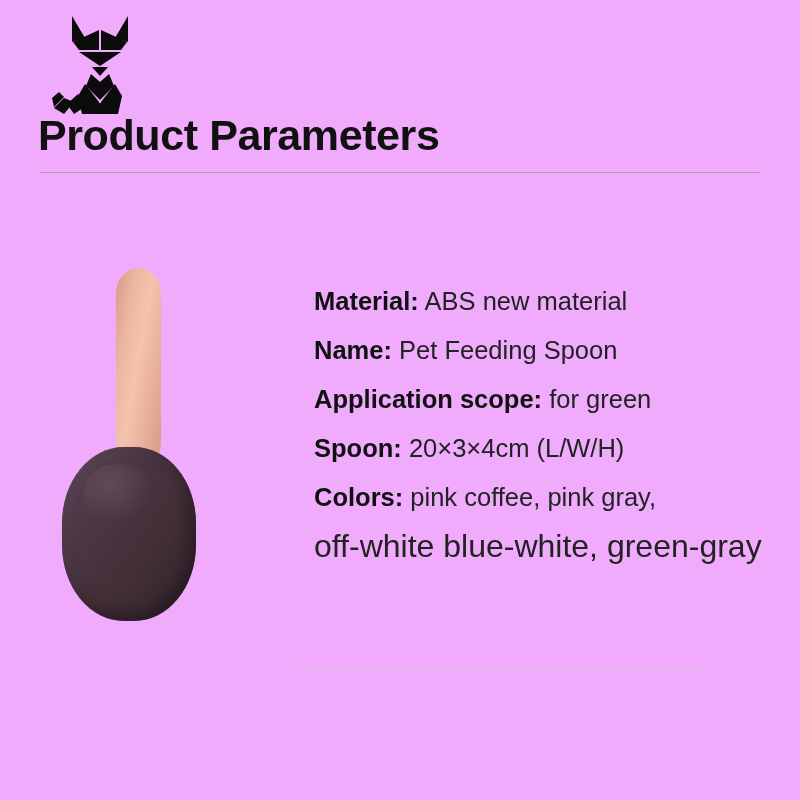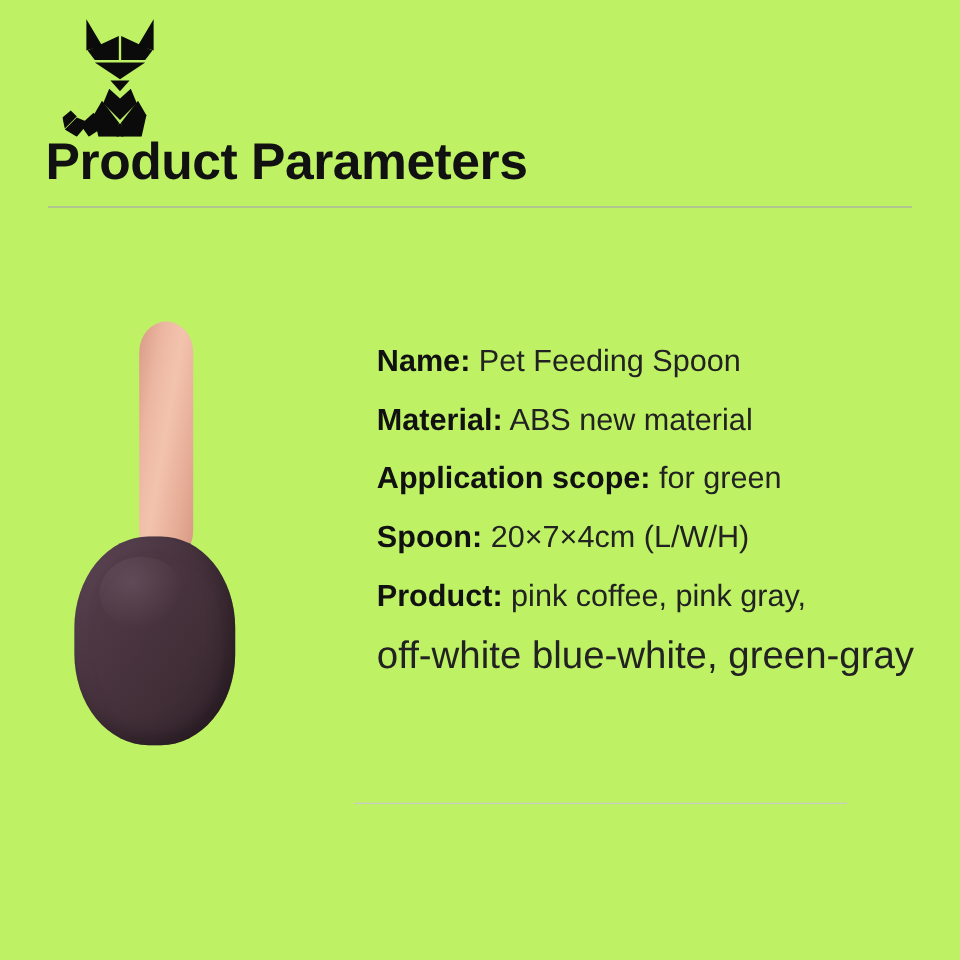--- a/index.html
+++ b/index.html
@@ -11,21 +11,21 @@
     width: 800px;
     height: 800px;
     background: #ffffff;
     font-family: "Liberation Sans", sans-serif;
     overflow: hidden;
   }
   .page {
     position: relative;
     width: 800px;
     height: 800px;
-    background: #bef264;
+    background: #f0abfc;
   }
 
   
   .brand-logo {
     position: absolute;
     left: 52px;
     top: 8px;
     width: 96px;
     height: 106px;
   }
@@ -201,41 +201,41 @@
   <div class="product-figure">
     <div class="spoon">
       <div class="spoon-handle"></div>
       <div class="spoon-scoop"></div>
     </div>
   </div>
 
   <div class="spec-list">
 
     <div class="spec-row">
+      <span class="spec-label">Material:</span>
+      <span class="spec-value">ABS new material</span>
+    </div>
+
+    <div class="spec-row">
       <span class="spec-label">Name:</span>
       <span class="spec-value">Pet Feeding Spoon</span>
     </div>
 
     <div class="spec-row">
-      <span class="spec-label">Material:</span>
-      <span class="spec-value">ABS new material</span>
-    </div>
-
-    <div class="spec-row">
       <span class="spec-label">Application scope:</span>
       <span class="spec-value">for green</span>
     </div>
 
     <div class="spec-row">
       <span class="spec-label">Spoon:</span>
-      <span class="spec-value">20×7×4cm (L/W/H)</span>
-    </div>
-
-    <div class="spec-row">
-      <span class="spec-label">Product:</span>
+      <span class="spec-value">20×3×4cm (L/W/H)</span>
+    </div>
+
+    <div class="spec-row">
+      <span class="spec-label">Colors:</span>
       <span class="spec-value">pink coffee, pink gray,</span>
     </div>
 
     <div class="spec-continuation">off-white blue-white, green-gray</div>
 
   </div>
 
   <div class="divider-bottom"></div>
 
 </div>

